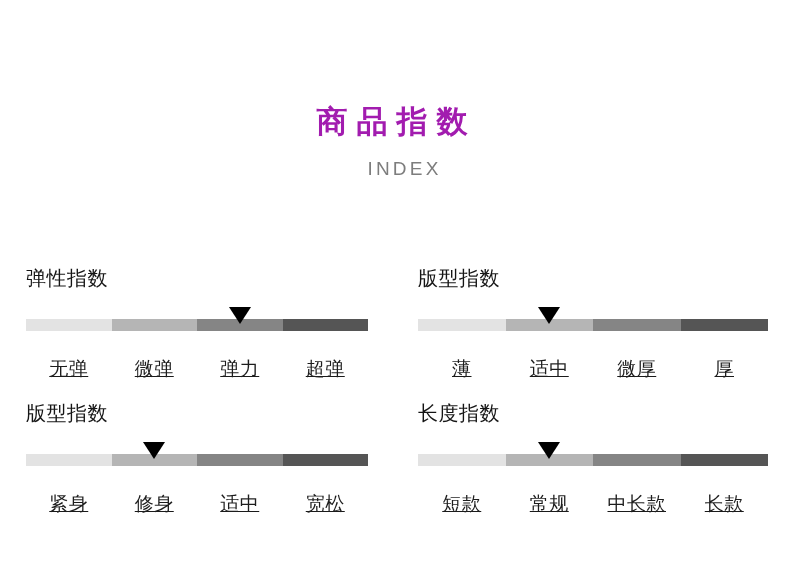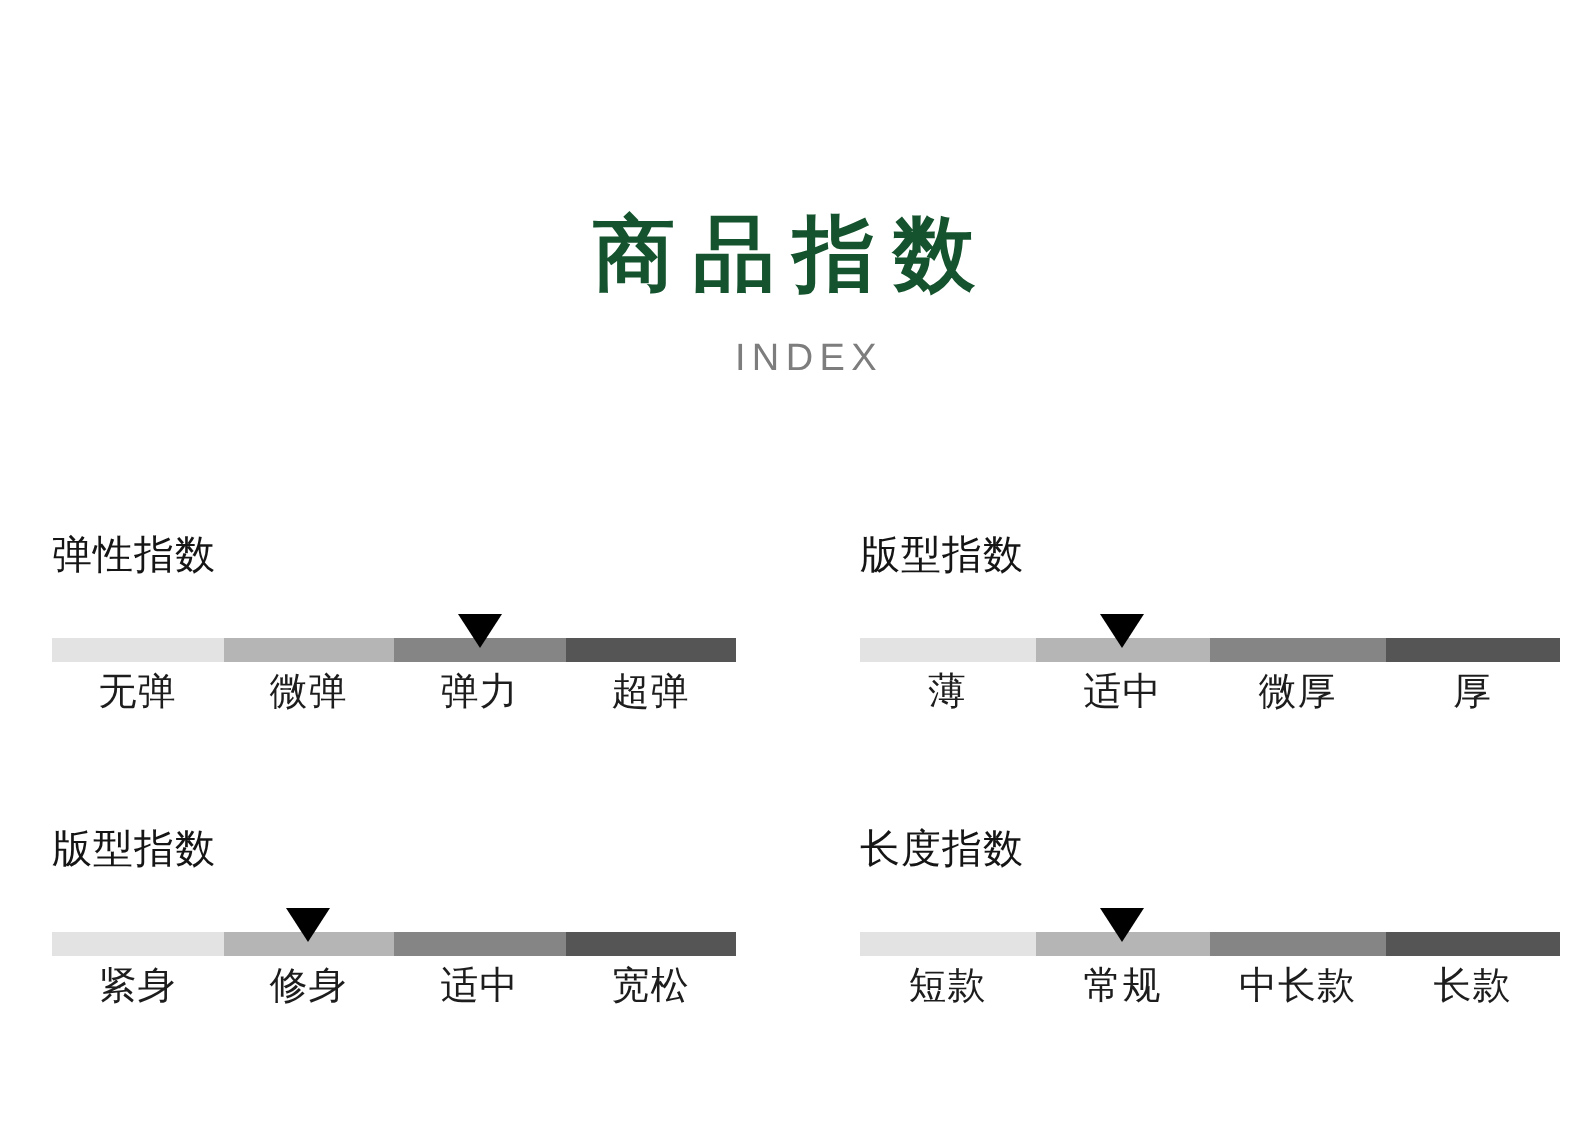--- a/index.html
+++ b/index.html
@@ -25,24 +25,24 @@
 
   
   .header {
     position: absolute;
     left: 0;
     top: 104px;
     width: 790px;
     text-align: center;
   }
   .title {
-    font-size: 41px;
+    font-size: 31px;
     font-weight: 700;
     letter-spacing: 9px;
-    color: #14532d;
+    color: #a21caf;
     line-height: 1.15;
     margin: 0;
     padding-left: 3px; 
   }
   .subtitle {
     font-size: 19px;
     font-weight: 400;
     letter-spacing: 3.2px;
     color: #7d7d7d;
     margin: 0;
@@ -52,21 +52,20 @@
 
   
   .grid {
     position: absolute;
     left: 0;
     top: 258px;
     width: 790px;
     display: grid;
     grid-template-columns: 401px 389px;
     grid-template-rows: 135px 135px;
-    gap: 12px;
   }
 
   .cell {
     position: relative;
     box-sizing: border-box;
   }
   .cell.col-left  { padding-left: 26px;  padding-right: 33px; }
   .cell.col-right { padding-left: 17px;  padding-right: 22px; }
 
   .cell-heading {
@@ -104,21 +103,22 @@
     border-left: 11px solid transparent;
     border-right: 11px solid transparent;
     border-top: 17px solid #000000;
     transform: translateX(-11px);
     pointer-events: none;
   }
 
   .labels {
     display: flex;
     width: 100%;
-    margin-top: 5px;
+    margin-top: 27px;
+    text-decoration: underline;
   }
   .lbl {
     flex: 1 1 0;
     text-align: center;
     font-size: 19px;
     font-weight: 400;
     color: #1d1d1d;
     letter-spacing: 0.5px;
     line-height: 1.2;
     white-space: nowrap;

